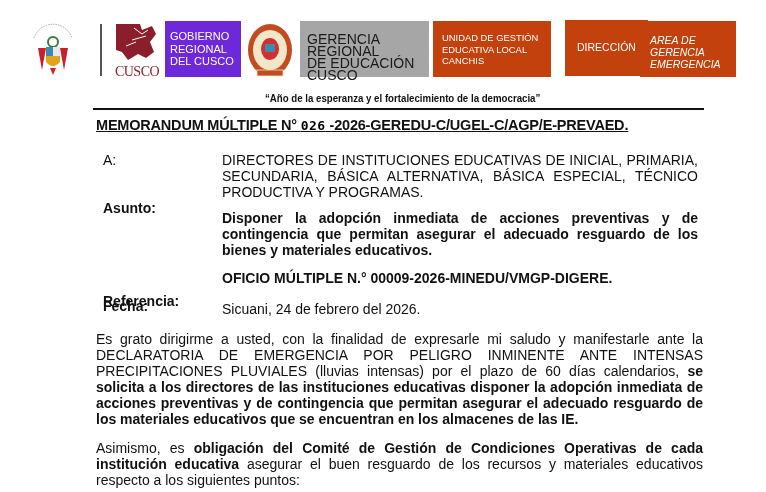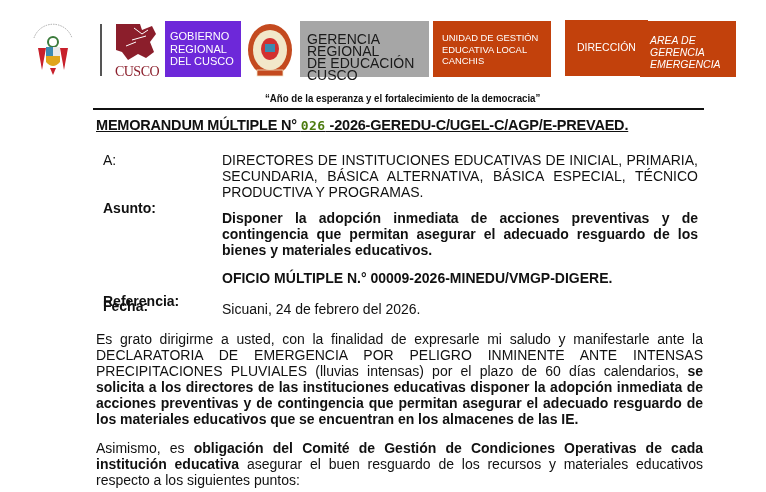--- a/index.html
+++ b/index.html
@@ -38,21 +38,21 @@
   .motto {
     left: 0; width: 766px; top: 92px; text-align: center;
     font-size: 11px; font-weight: bold; transform: scaleX(0.88); transform-origin: 400px 0;
   }
   .motto-inner { display: inline-block; margin-left: 40px; }
   .rule { left: 93px; top: 108px; width: 611px; height: 2px; background: #111; }
   .memo-title {
     left: 96px; top: 117px; font-size: 14.5px; font-weight: bold; text-decoration: underline; white-space: nowrap;
     letter-spacing: -0.2px;
   }
-  .memo-num { color: #4d7c0f; font-family: "DejaVu Sans Mono", monospace; font-size: 13px; letter-spacing: 0.5px; }
+  .memo-num { color: #000000; font-family: "DejaVu Sans Mono", monospace; font-size: 13px; letter-spacing: 0.5px; }
 
   
   .lbl { left: 103px; font-size: 14px; }
   .lbl.b { font-weight: bold; }
   .val { left: 222px; width: 476px; font-size: 14px; line-height: 16px; text-align: justify; }
   .val.b { font-weight: bold; }
 
   
   .para {
     left: 96px; width: 607px; font-size: 14px; line-height: 16px; text-align: justify;

